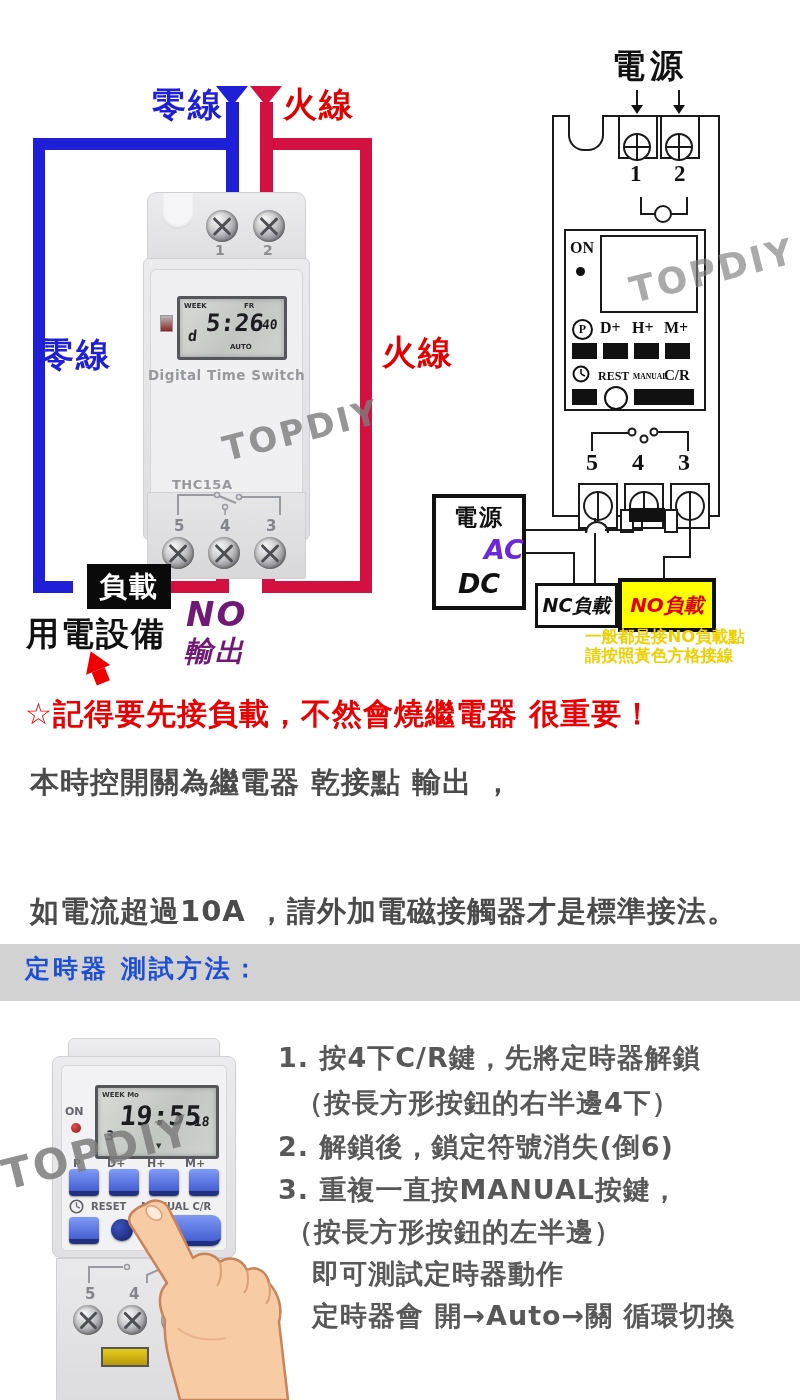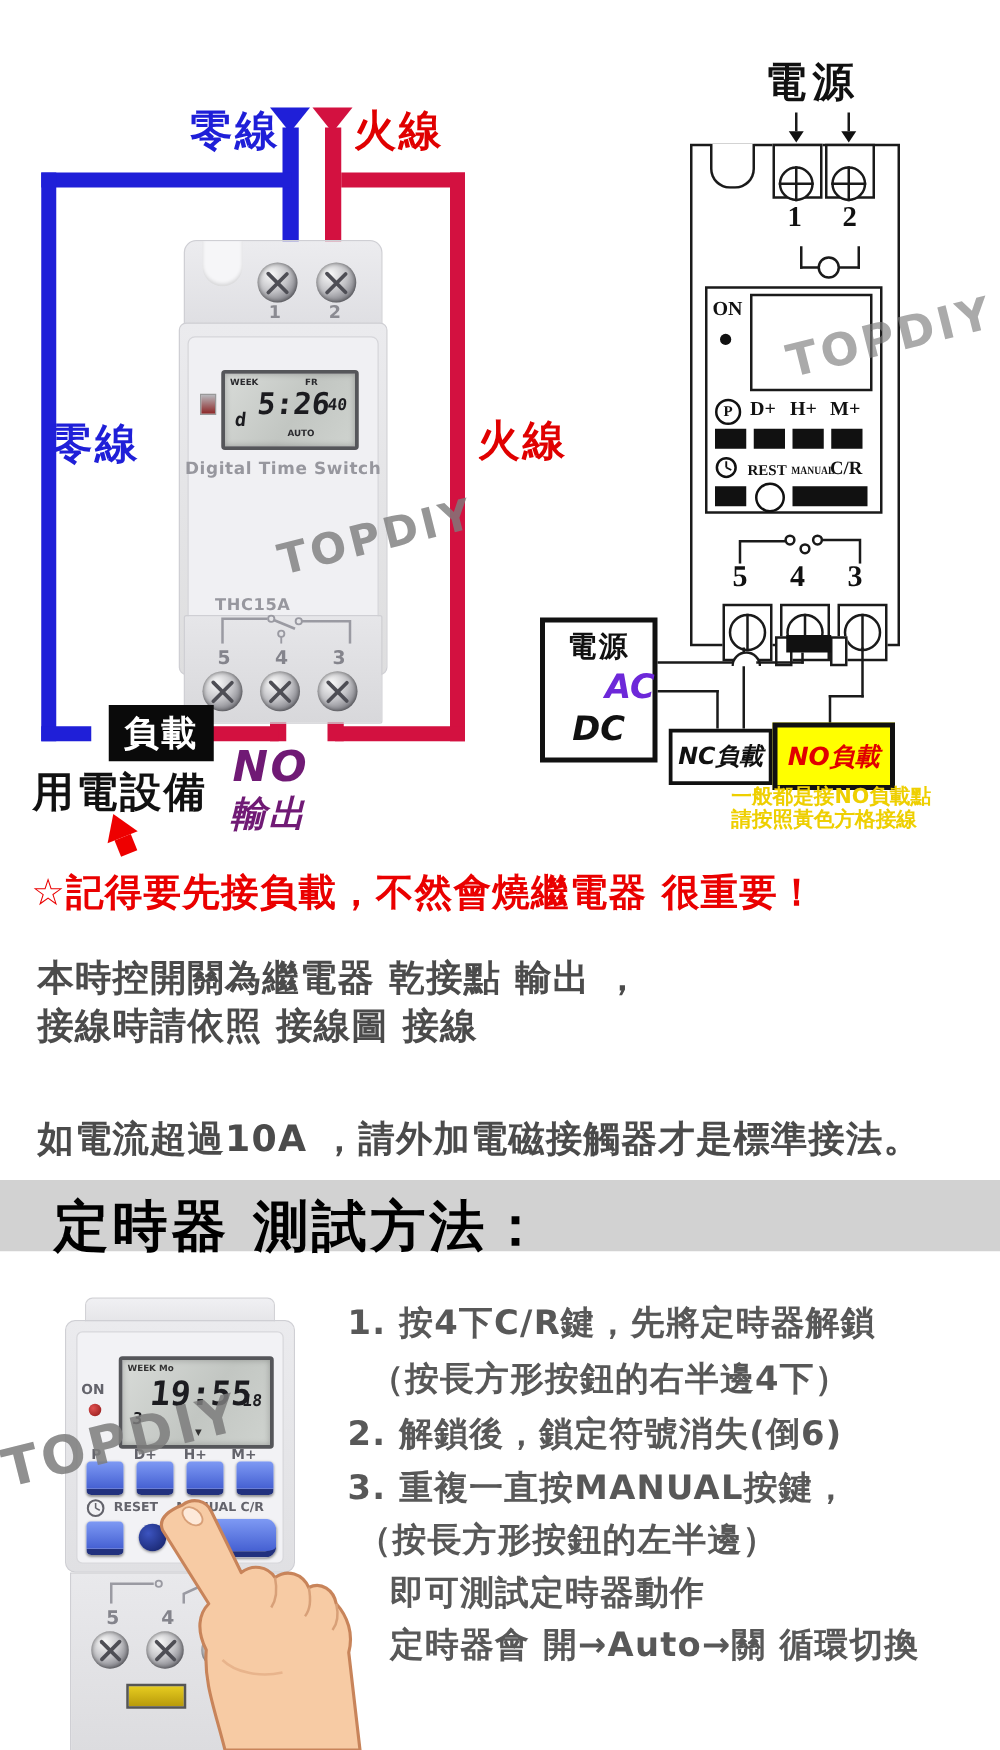--- a/index.html
+++ b/index.html
@@ -36,21 +36,21 @@
   .term-c{position:absolute;border:2px solid #1a1a1a;border-radius:50%;background:#fff;}
   .term-c i{position:absolute;left:-2px;right:-2px;top:50%;height:0;border-top:2px solid #1a1a1a;margin-top:-1px;display:block;}
   .term-c i + i{transform:rotate(90deg);}
   .term-v i{transform:rotate(90deg);}
   .blk{position:absolute;background:#111;}
   .bump{position:absolute;background:#fff;border:2px solid #1a1a1a;border-bottom:none;border-radius:12px 12px 0 0;}
   
   .warn{position:absolute;color:#ea0000;font-weight:bold;font-size:30px;letter-spacing:1px;}
   .para{position:absolute;color:#4b4b4b;font-weight:bold;font-size:29px;line-height:40px;letter-spacing:1px;}
   .banner{position:absolute;left:0;top:944px;width:800px;height:57px;background:#d2d2d2;}
-  .banner span{position:absolute;left:25px;top:8px;color:#000000;font-weight:bold;font-size:44px;letter-spacing:3px;margin-left:18px;}
+  .banner span{position:absolute;left:25px;top:8px;color:#1d4ed8;font-weight:bold;font-size:25px;letter-spacing:3px;}
   .step{position:absolute;color:#585858;font-weight:bold;font-size:27px;letter-spacing:1px;white-space:nowrap;}
   
   .timer2{position:absolute;left:52px;top:1038px;width:182px;height:362px;}
   .t2-cap{position:absolute;left:16px;top:0;width:150px;height:26px;background:linear-gradient(#f0f0f3,#e0e0e4);border:1px solid #d2d2d6;border-radius:6px 6px 0 0;}
   .t2-main{position:absolute;left:0;top:18px;width:182px;height:200px;background:linear-gradient(#ebebee,#e0e0e3);border:1px solid #cfcfd4;border-radius:8px;}
   .t2-panel{position:absolute;left:8px;top:8px;width:164px;height:184px;background:#f2f2f5;border:1px solid #d8d8dc;border-radius:5px;}
   .t2-low{position:absolute;left:4px;top:220px;width:174px;height:142px;background:linear-gradient(#e9e9ec,#dcdcdf);border:1px solid #cfcfd4;}
   .btn{position:absolute;background:linear-gradient(#7e9af4,#4560d2);border-bottom:5px solid #22317e;border-radius:4px;box-shadow:0 1px 2px rgba(0,0,0,.4);}
   .tinylbl{position:absolute;color:#63636b;font-weight:bold;}
 </style>
@@ -246,21 +246,20 @@
     <div style="font-size:27px;font-weight:bold;font-style:italic;color:#111;line-height:34px;">DC</div>
   </div>
 
   <div class="abs" style="left:535px;top:583px;width:77px;height:39px;border:3px solid #111;background:#fff;text-align:center;line-height:39px;font-size:19px;font-weight:bold;font-style:italic;color:#111;">NC負載</div>
   <div class="abs" style="left:618px;top:578px;width:90px;height:46px;border:4px solid #111;background:#ffff00;text-align:center;line-height:46px;font-size:20px;font-weight:bold;font-style:italic;color:#e00000;">NO負載</div>
   <div class="abs" style="left:585px;top:627px;font-size:16.5px;font-weight:bold;color:#eecf00;line-height:19px;">一般都是接NO負載點</div>
   <div class="abs" style="left:585px;top:646px;font-size:16.5px;font-weight:bold;color:#eecf00;line-height:19px;">請按照黃色方格接線</div>
 
   <div class="warn" style="left:25px;top:694px;">☆記得要先接負載，不然會燒繼電器 很重要！</div>
   <div class="para" style="left:30px;top:762px;">本時控開關為繼電器 乾接點 輸出 ，</div>
-  <div class="para" style="left:30px;top:800px;">接線時請依照 接線圖 接線</div>
   <div class="para" style="left:30px;top:891px;">如電流超過10A ，請外加電磁接觸器才是標準接法。</div>
 
   <div class="banner">
     <span>定時器 測試方法：</span>
   </div>
 
   <div class="timer2">
     <div class="t2-cap"></div>
     <div class="t2-main">
       <div class="t2-panel"></div>

